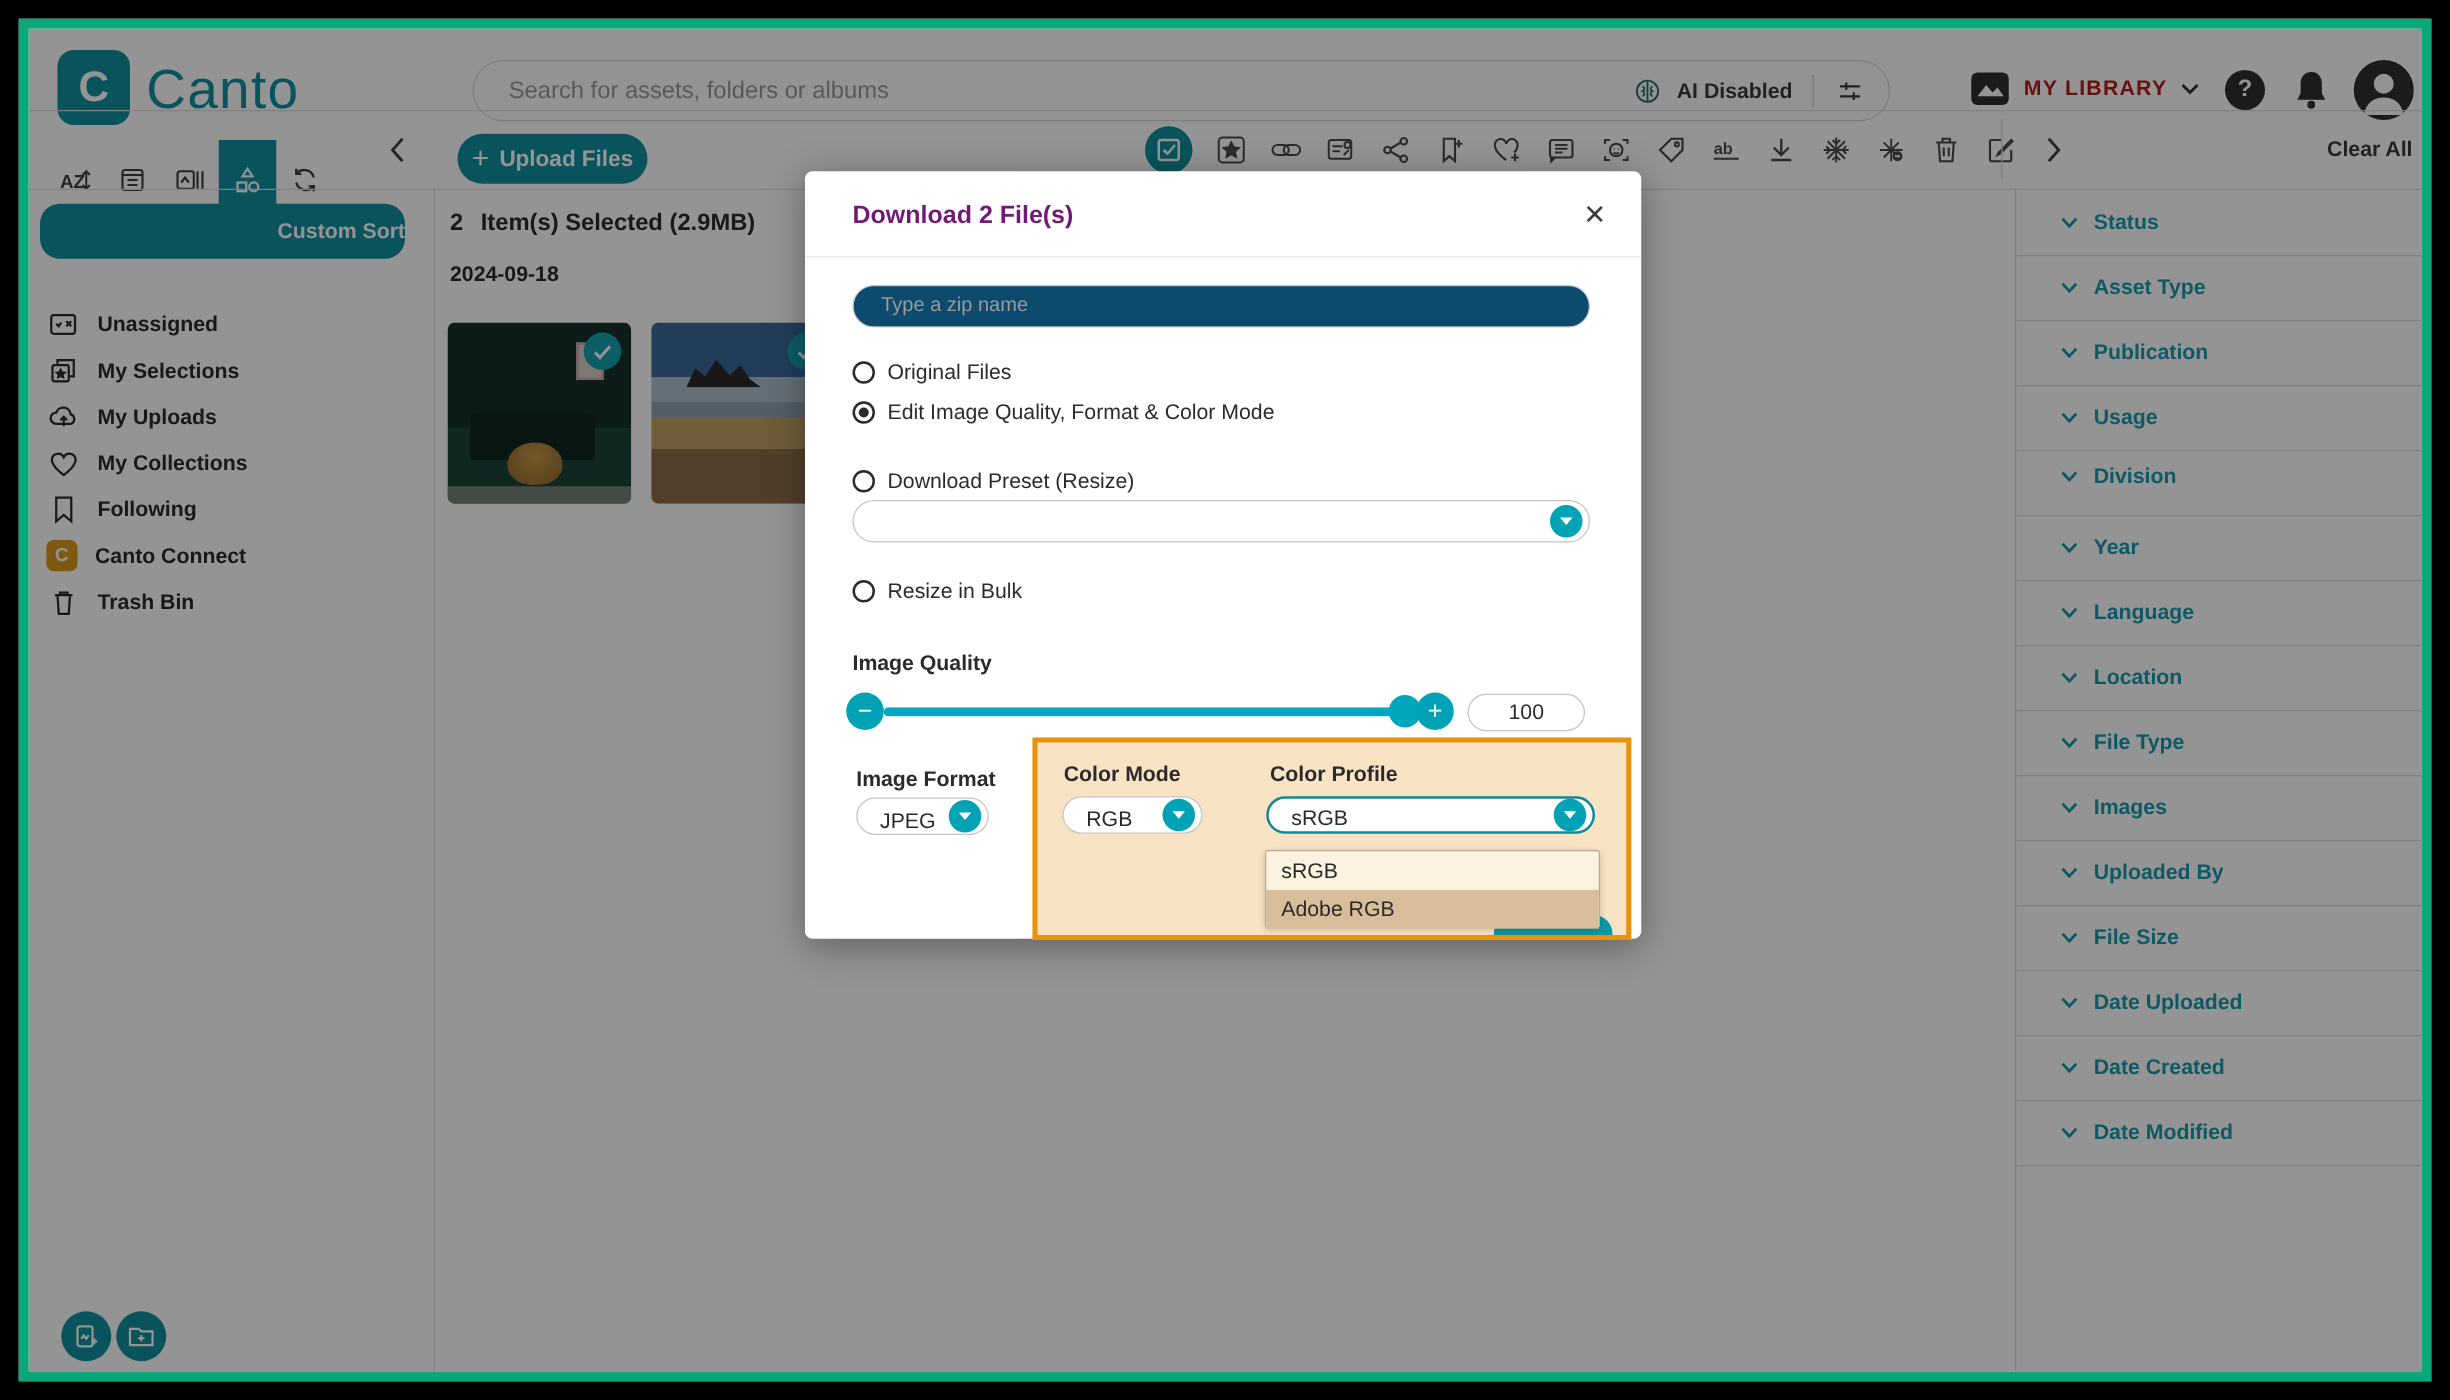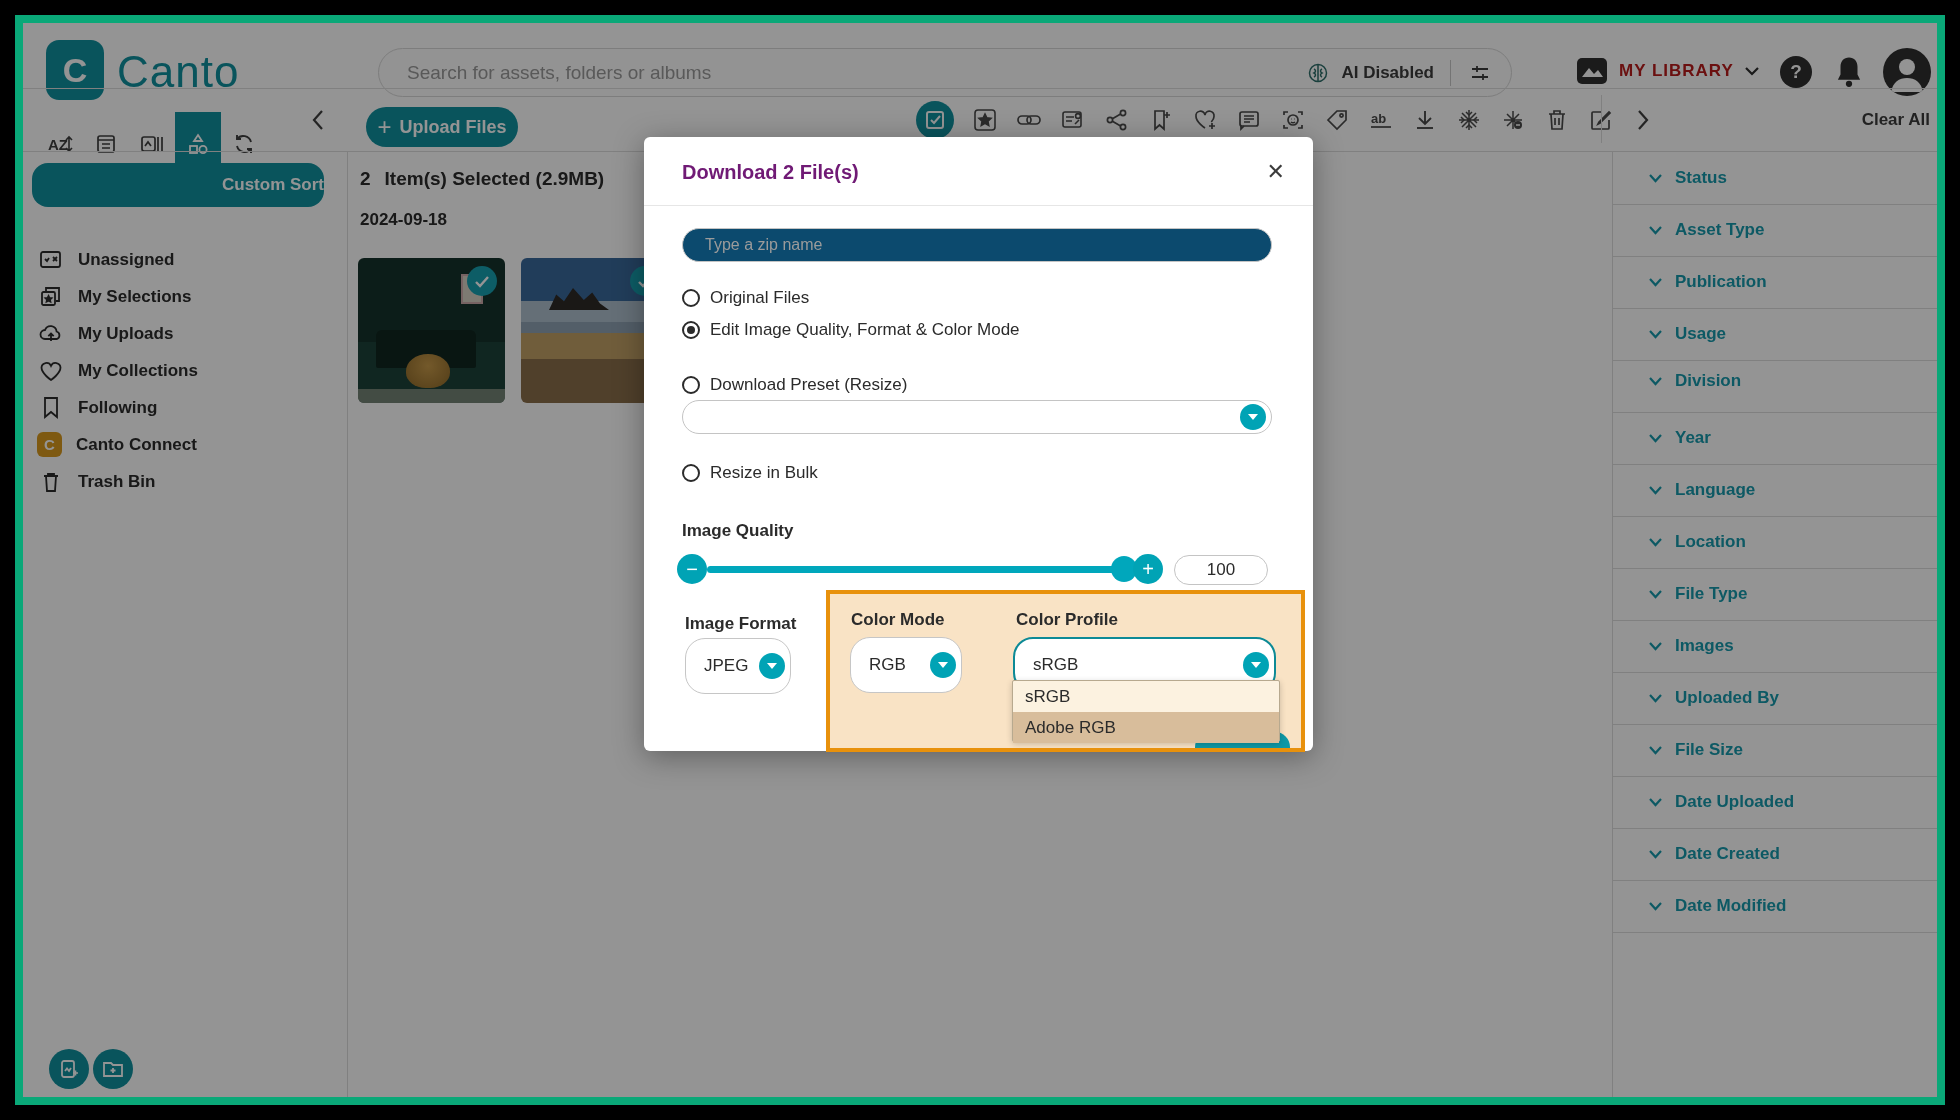--- a/index.html
+++ b/index.html
@@ -93,22 +93,22 @@
   .dd-chev::after { content:""; width:0; height:0; border-left:5px solid transparent; border-right:5px solid transparent; border-top:6px solid #fff; }
   .iq-label { position:absolute; left:38px; top:384px; font-size:17px; font-weight:bold; color:#2b2b2b; }
   .sl-minus,.sl-plus { position:absolute; top:417px; width:30px; height:30px; border-radius:50%; background:#00A3B5;
                        color:#fff; font-size:20px; display:flex; align-items:center; justify-content:center; }
   .sl-minus { left:33px; } .sl-plus { left:489px; }
   .sl-track { position:absolute; left:63px; top:429px; width:421px; height:7px; background:#00A7BC; border-radius:4px; }
   .sl-thumb { position:absolute; left:467px; top:419px; width:26px; height:26px; border-radius:50%; background:#00A7BC; }
   .iq-value { position:absolute; left:530px; top:418px; width:94px; height:30px; border:1px solid #c4c4c4; border-radius:15px;
               display:flex; align-items:center; justify-content:center; font-size:17px; color:#2b2b2b; }
   .fmt-label { position:absolute; left:41px; top:477px; font-size:17px; font-weight:bold; color:#2b2b2b; }
-  .pill-dd { position:absolute; height:56px; border:1px solid #c6c6c6; border-radius:20px; background:#fff;
-             display:flex; align-items:center; font-size:17px; color:#2b2b2b; padding-left:18px; }
+  .pill-dd { position:absolute; height:30px; border:1px solid #c6c6c6; border-radius:20px; background:#fff;
+             display:flex; align-items:flex-end; font-size:17px; color:#2b2b2b; padding-left:18px; }
   .jpeg-dd { left:41px; top:501px; width:106px; }
   .dl-btn { position:absolute; background:#0E98A6; border-radius:17px; }
 
   
   .hl-box { left:803px; top:567px; width:479px; height:162px; background:#F9E3C5; border:4px solid #E8910C;
             z-index:30; overflow:hidden; }
   .hl-label { position:absolute; font-size:17px; font-weight:bold; color:#2b2b2b; top:16px; }
   .rgb-dd { left:20px; top:43px; width:112px; }
   .srgb-dd { left:183px; top:43px; width:263px; border:2px solid #0d8a96; }
   .hl-list { position:absolute; left:182px; top:86px; width:268px; height:62px; background:#FCF2E0;

